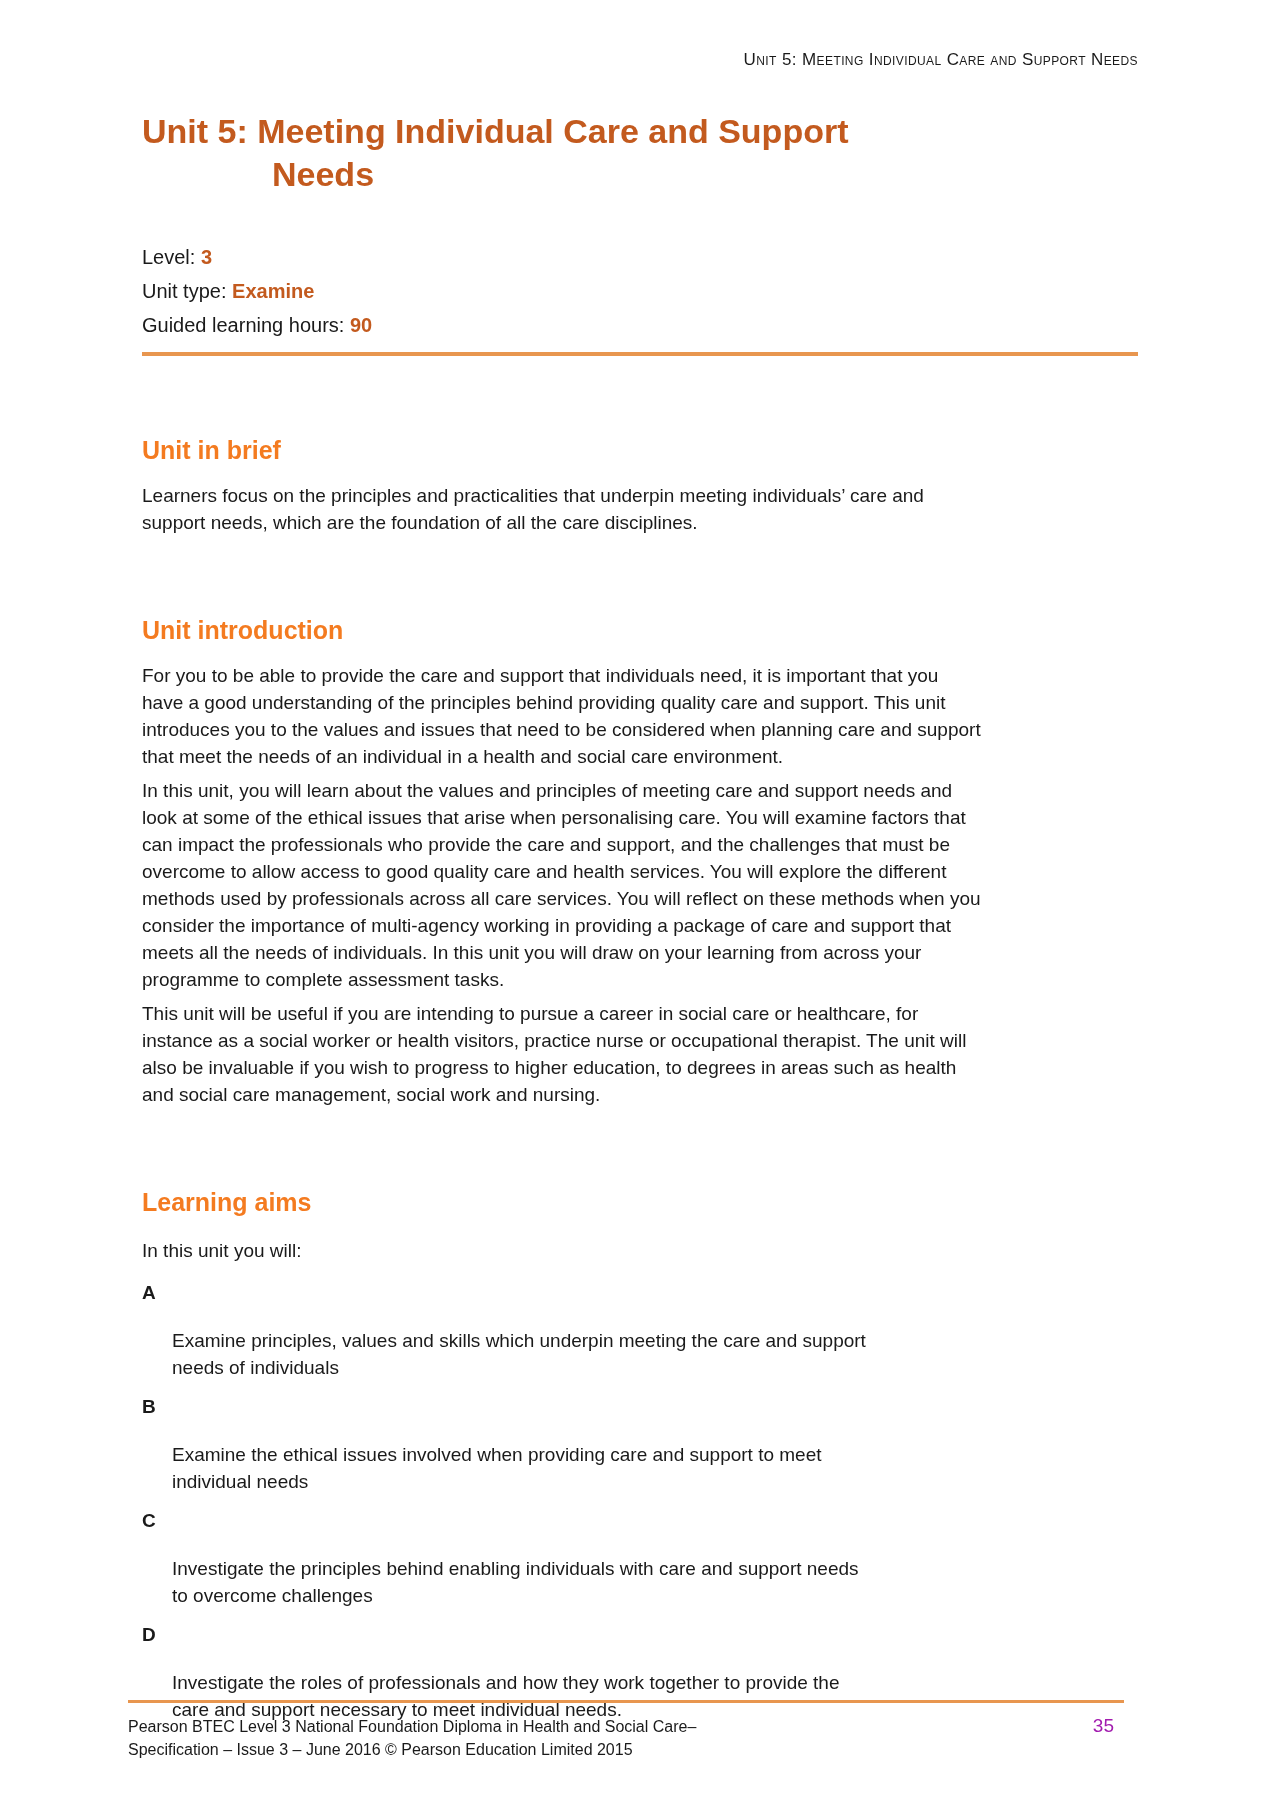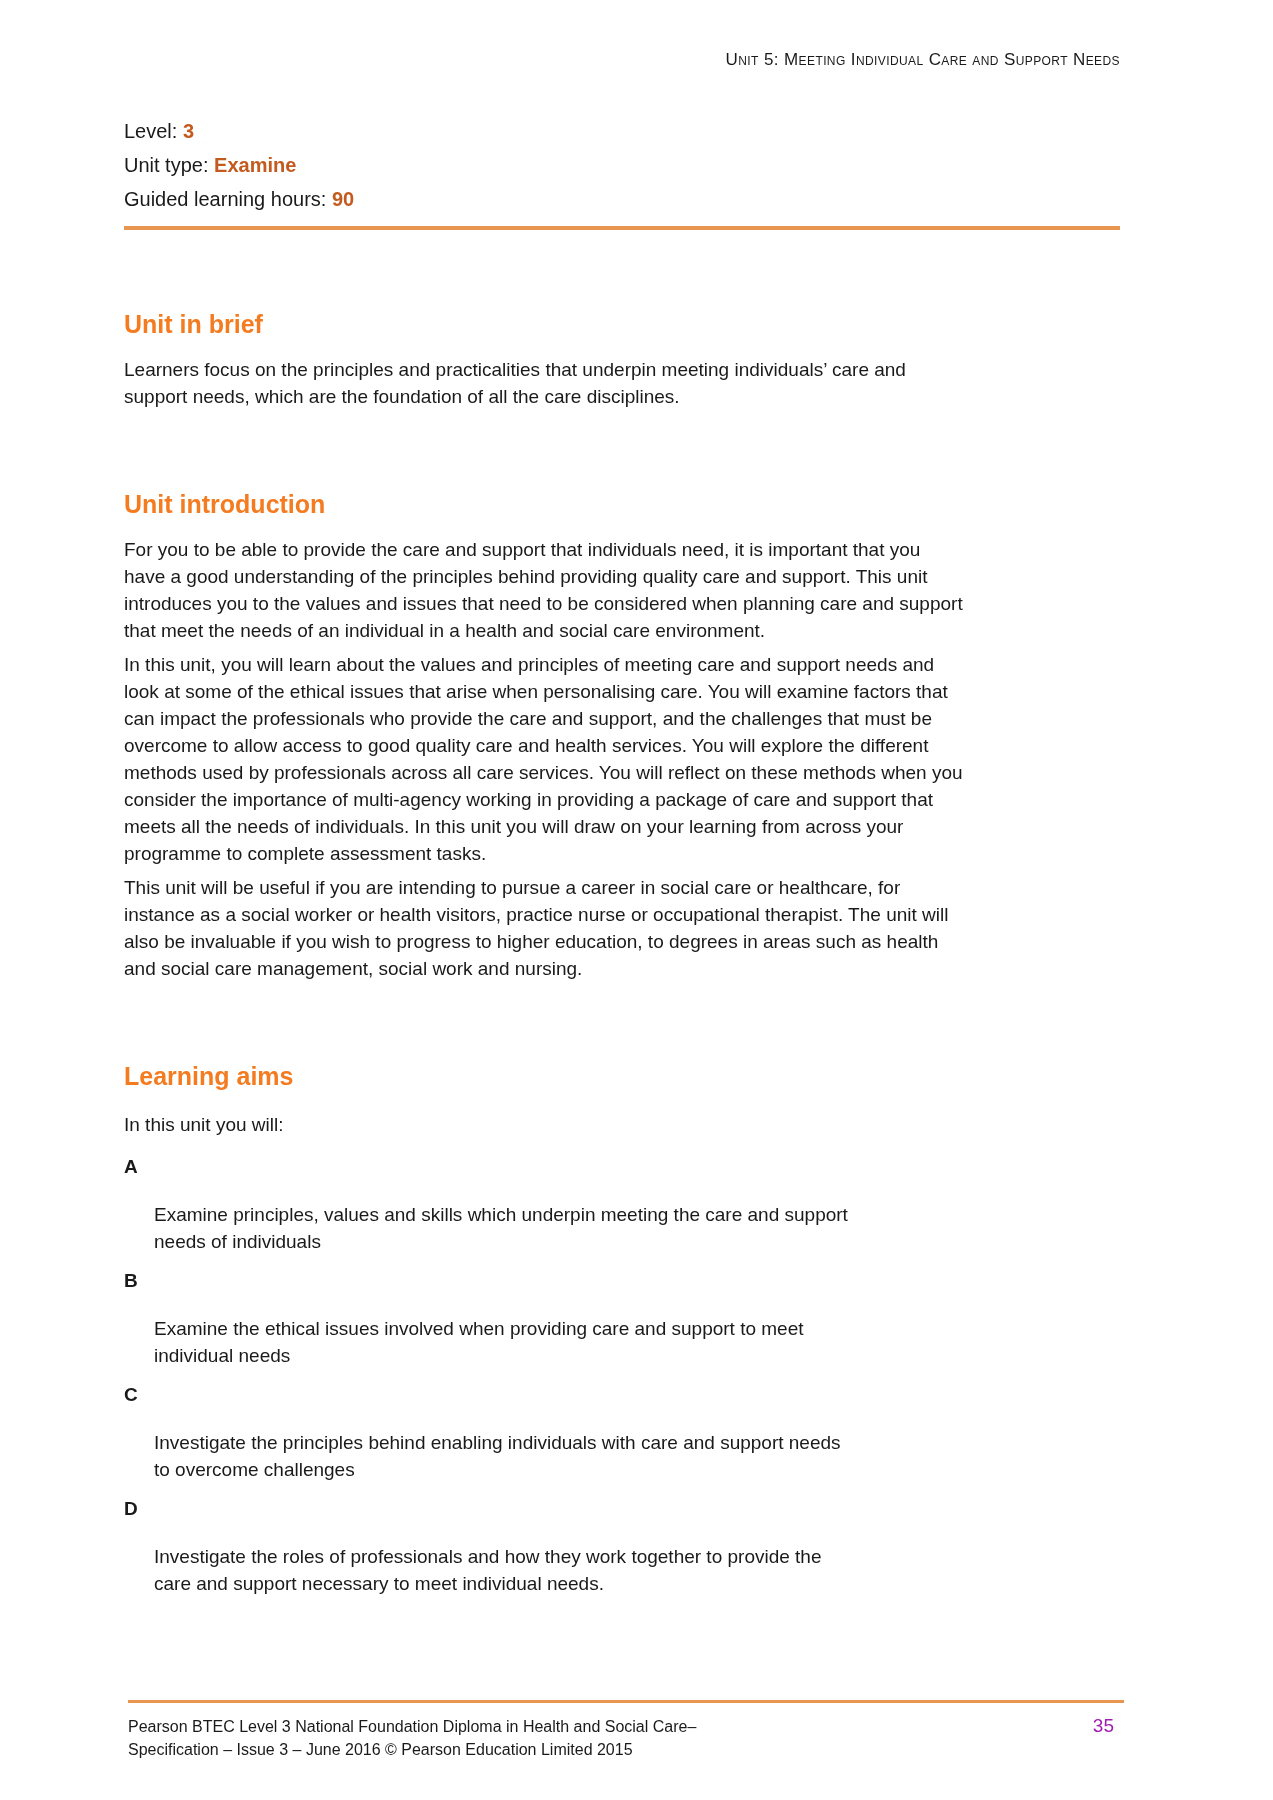--- a/index.html
+++ b/index.html
@@ -7,21 +7,21 @@
   body {
     width: 1273px;
     height: 1800px;
     position: relative;
     font-family: "Liberation Sans", sans-serif;
     color: #1a1a1a;
     overflow: hidden;
   }
   .content {
     position: absolute;
-    left: 124px;
+    left: 142px;
     top: 0;
     width: 996px;
   }
   .running-header {
     padding-top: 50px;
     text-align: right;
     font-variant: small-caps;
     font-size: 17px;
     letter-spacing: 0.4px;
     color: #1a1a1a;
@@ -111,20 +111,22 @@
     padding-right: 10px;
   }
 </style>
 </head>
 <body>
 
 <div class="content">
 
   <div class="running-header">Unit 5: Meeting Individual Care and Support Needs</div>
 
+  <h1 class="doc-title">Unit 5: Meeting Individual Care and Support
+Needs</h1>
 
   <div class="meta">
     <div class="meta-row">
       <span>Level: </span><span class="meta-value">3</span>
     </div>
     <div class="meta-row">
       <span>Unit type: </span><span class="meta-value">Examine</span>
     </div>
     <div class="meta-row">
       <span>Guided learning hours: </span><span class="meta-value">90</span>

